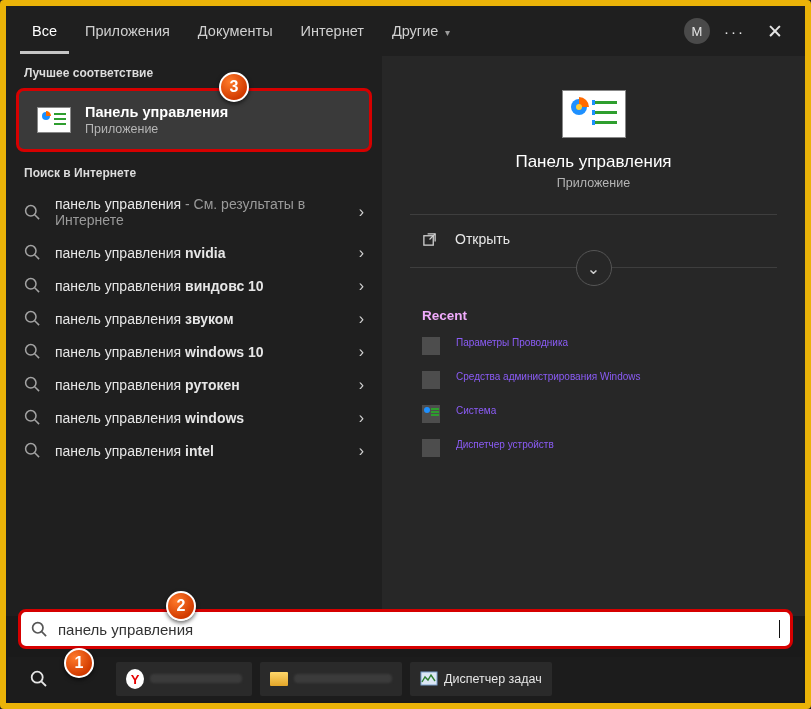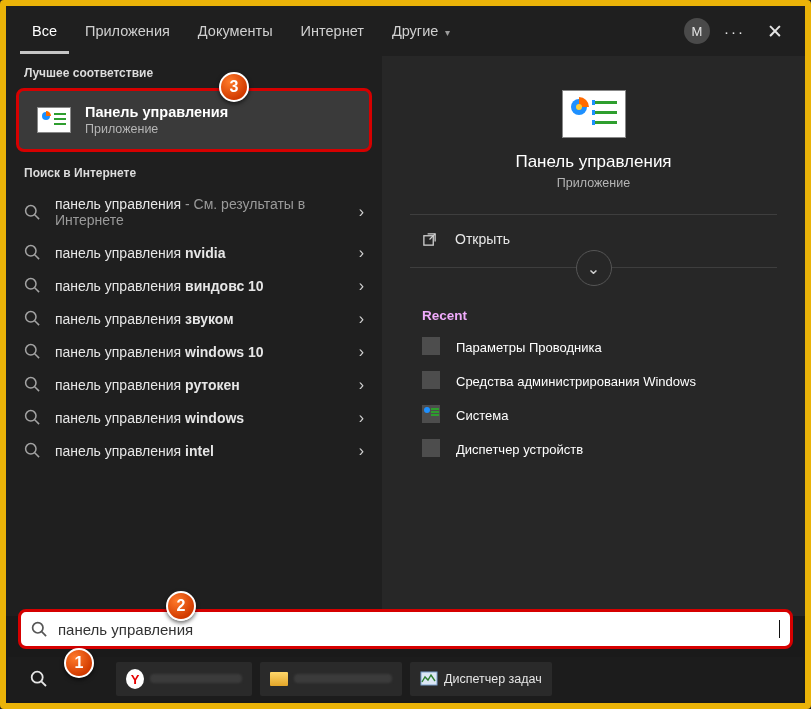--- a/index.html
+++ b/index.html
@@ -42,21 +42,21 @@
   .preview .big-icon svg { width:58px; height:42px; }
   .preview h2 { color:#fff; font-size:17px; font-weight:400;}
   .preview .sub { color:#b5b5b5; font-size:12.5px; margin-top:4px;}
   .hr { height:1px; background:#3e3e3e; margin:24px 28px 0; }
   .open-row { display:flex; align-items:center; color:#e6e6e6; font-size:14px; padding:16px 40px; cursor:pointer;}
   .open-row svg { width:15px; height:15px; margin-right:18px; fill:none; stroke:#cfcfcf; stroke-width:1.4;}
 
   .circle-chevron { width:36px; height:36px; border-radius:50%; border:1px solid #555; display:flex; align-items:center; justify-content:center; margin:-18px auto 0; background:#272727; color:#cfcfcf; font-size:16px; cursor:pointer; position:relative; z-index:2;}
 
   .recent-label { color:#f0abfc; font-size:13.5px; font-weight:600; padding:22px 40px 6px;}
-  .recent-item { display:flex; align-items:flex-end; padding:8px 40px; color:#ffffff; font-size:13px; cursor:pointer;}
+  .recent-item { display:flex; align-items:flex-start; padding:8px 40px; color:#8b5cf6; font-size:10px; cursor:pointer;}
   .recent-item .ri-icon { width:18px; height:18px; margin-right:16px; flex-shrink:0; background:#4d4d4d;}
 
   
   .search-wrap { position:absolute; left:12px; right:12px; bottom:54px; height:40px; background:#fff; border:3px solid #d60000; border-radius:8px; display:flex; align-items:center; padding:0 10px;}
   .search-wrap svg { width:17px; height:17px; stroke:#555; fill:none; stroke-width:1.8; margin-right:10px;}
   .search-wrap input { border:none; outline:none; flex:1; font-size:15px; color:#333; background:transparent;}
   .caret { width:1px; height:18px; background:#111;}
 
   
   .taskbar { position:absolute; left:2px; right:2px; bottom:2px; height:44px; background:#1c1c1c; display:flex; align-items:center; padding:0 12px;}

